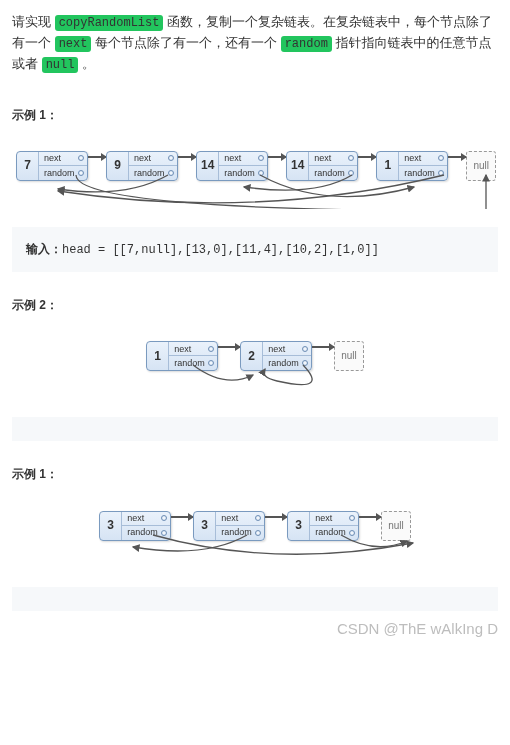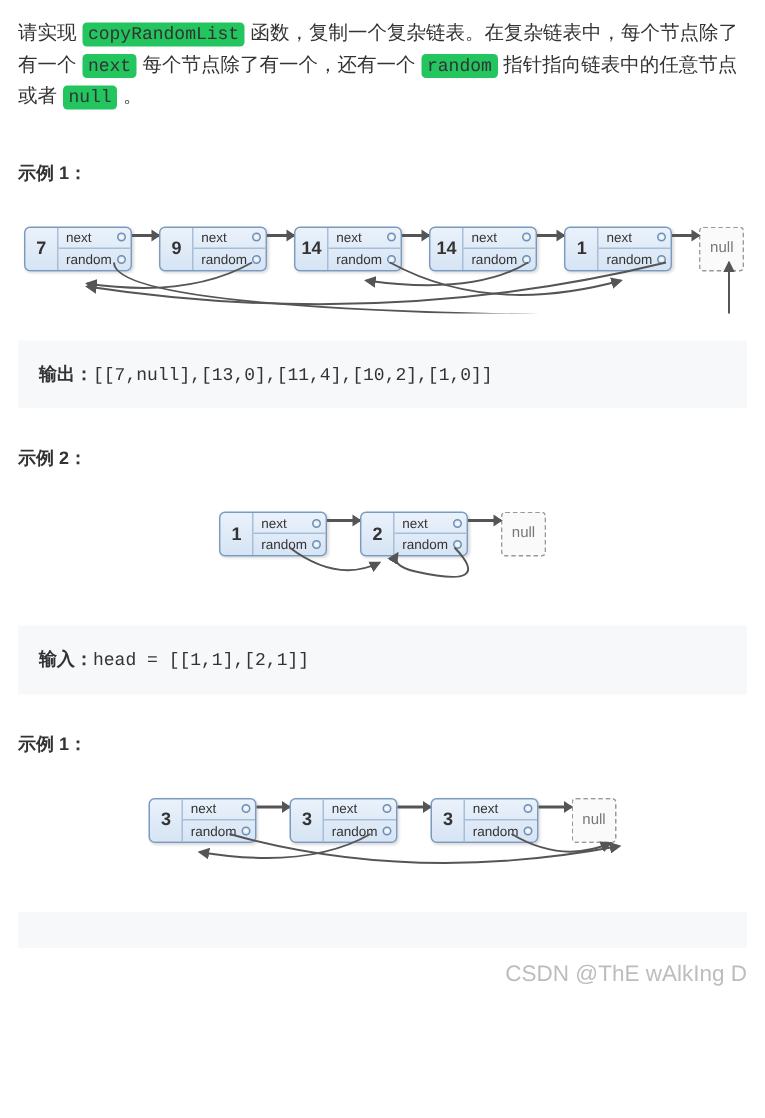--- a/index.html
+++ b/index.html
@@ -211,21 +211,21 @@
 
       <path d="M 244 24 Q 310 60 398 36" stroke="#555" fill="none" stroke-width="1.3" marker-end="url(#ah1)"></path>
 
       <path d="M 336 24 Q 300 46 228 36" stroke="#555" fill="none" stroke-width="1.3" marker-end="url(#ah1)"></path>
 
       <path d="M 428 24 Q 240 70 42 40" stroke="#555" fill="none" stroke-width="1.3" marker-end="url(#ah1)"></path>
     </svg>
   </div>
 </div>
 <div class="ioblock">
-  <div><span class="lbl">输出：</span><span>[[7,null],[13,0],[11,4],[10,2],[1,0]]</span></div>
+  <div><span class="lbl">输入：</span><span>head = </span><span>[[7,null],[13,0],[11,4],[10,2],[1,0]]</span></div>
 </div>
 
 <div class="section-title">示例 2：</div>
 <div class="diagram">
   <div class="chain-wrap" style="width:300px;margin:0 auto;">
     <div class="chain" id="chain2">
         <div class="node">
           <div class="val">1</div>
           <div class="slots">
             <div class="slot">
@@ -266,21 +266,20 @@
           </marker>
         </defs>
 
       <path d="M 88 24 Q 120 48 148 34" stroke="#555" fill="none" stroke-width="1.3" marker-end="url(#ah2)"></path>
 
       <path d="M 198 24 Q 225 52 172 40 Q 155 36 160 28" stroke="#555" fill="none" stroke-width="1.3" marker-end="url(#ah2)"></path>
     </svg>
   </div>
 </div>
 <div class="ioblock">
-  <div><span class="lbl">输入：</span><span>head = </span><span>[[1,1],[2,1]]</span></div>
 </div>
 
 <div class="section-title">示例 1：</div>
 <div class="diagram">
   <div class="chain-wrap" style="width:360px;margin:0 auto;">
     <div class="chain" id="chain3">
         <div class="node">
           <div class="val">3</div>
           <div class="slots">
             <div class="slot">

